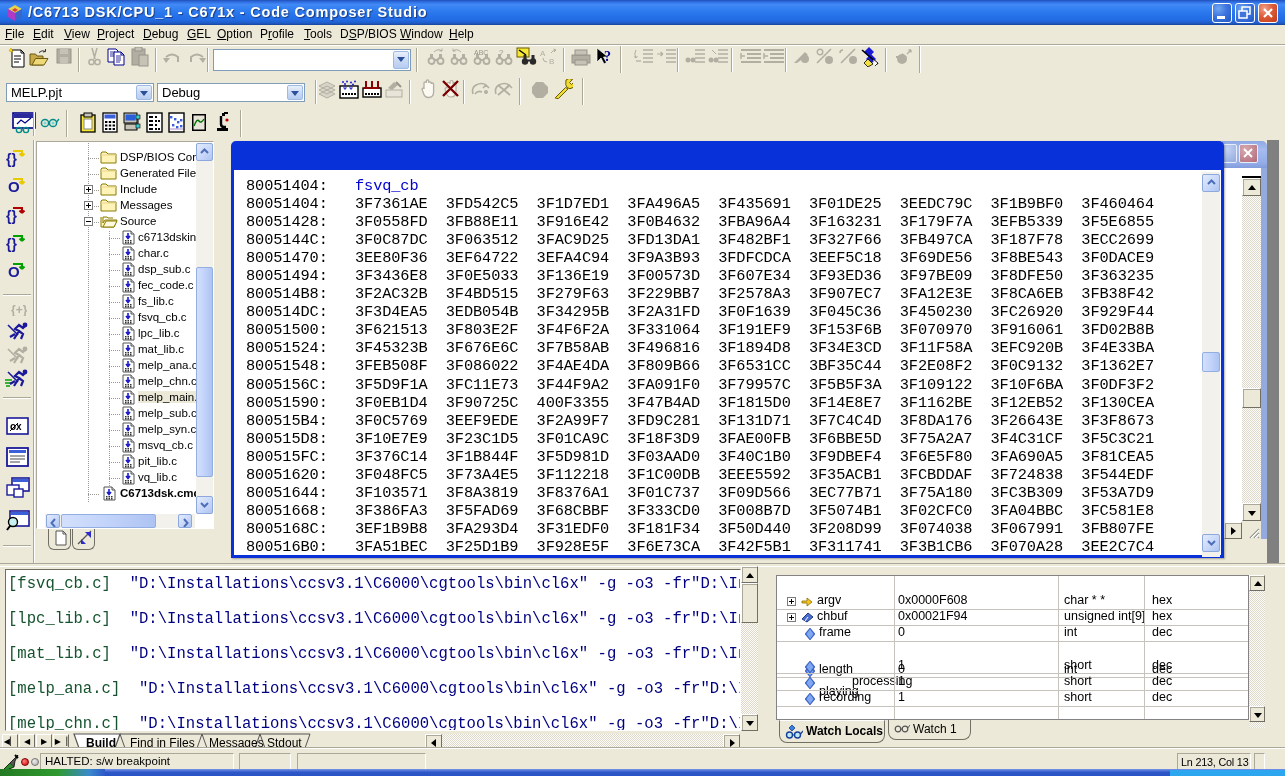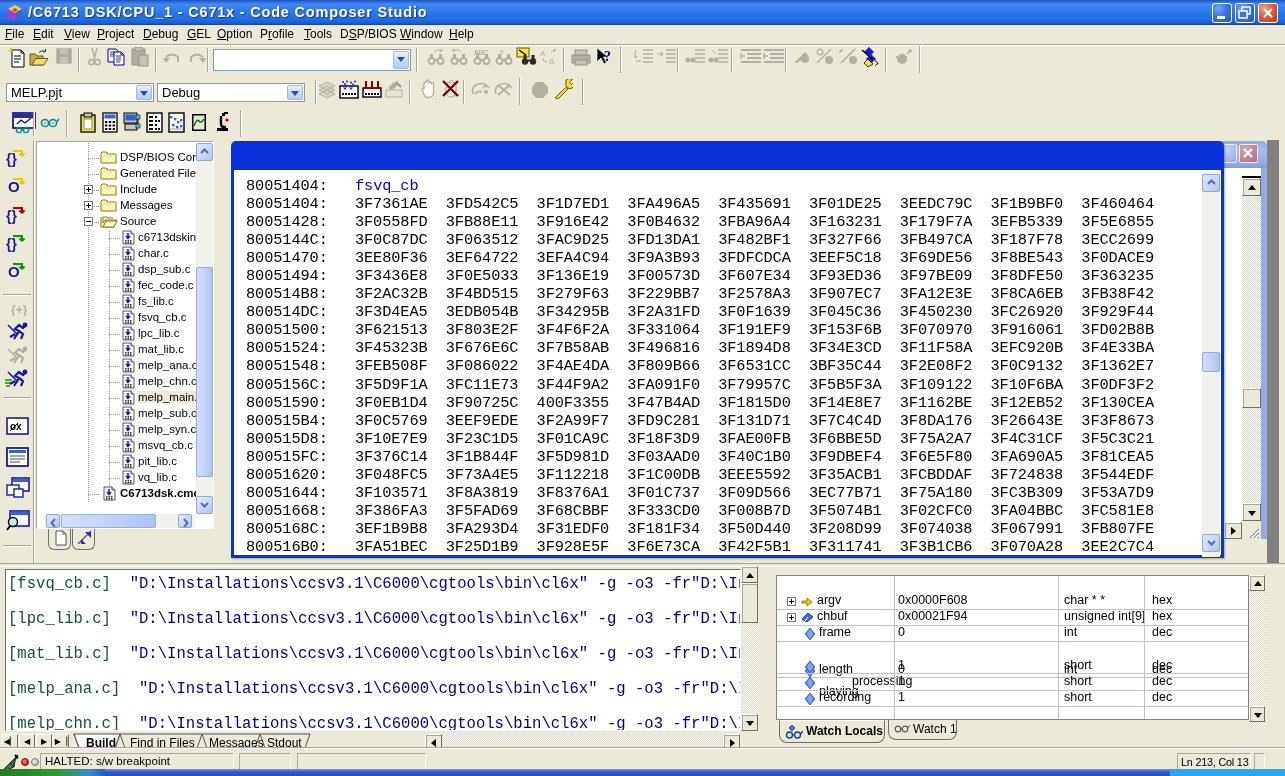--- a/index.html
+++ b/index.html
@@ -1066,21 +1066,21 @@
   <div class="abs" style="left:0px; top:145px; width:489px; height:23px;">
 <div style="position:absolute;left:3px;top:0px;width:106px;height:23px;background:#ECE9D8;border:1px solid #716F64;border-top:1px solid #fff;border-radius:0 0 8px 8px;">
         <svg width="18" height="15" style="position:absolute;left:5px;top:3px;" viewBox="0 0 18 15">
           <path d="M7 1 L10 4 L7 7 L4 4 Z" fill="#3A7FD8" stroke="#16409A" stroke-width="0.8"></path>
           <circle cx="4.5" cy="11" r="3" fill="#BFEAF2" stroke="#16409A" stroke-width="1.4"></circle>
           <circle cx="12.5" cy="11" r="3" fill="#BFEAF2" stroke="#16409A" stroke-width="1.4"></circle>
           <path d="M7.5 11 L9.5 11 M15.5 10 L18 7" stroke="#16409A" stroke-width="1.2"></path>
         </svg>
         <span style="position:absolute;left:26px;top:3px;font-weight:bold;font-size:12px;white-space:nowrap;">Watch Locals</span>
       </div>
-<div style="position:absolute;left:112px;top:0px;width:69px;height:20px;background:#ECE9D8;border:1px solid #716F64;border-top:none;border-radius:0 0 8px 8px;">
+<div style="position:absolute;left:112px;top:0px;width:83px;height:20px;background:#ECE9D8;border:1px solid #716F64;border-top:none;border-radius:0 0 8px 8px;">
         <svg width="16" height="11" style="position:absolute;left:5px;top:3px;" viewBox="0 0 16 11">
           <circle cx="4" cy="6" r="2.8" fill="none" stroke="#555" stroke-width="1.2"></circle>
           <circle cx="11" cy="6" r="2.8" fill="none" stroke="#555" stroke-width="1.2"></circle>
           <path d="M6.8 6 L8.2 6 M13.8 5 L16 2" stroke="#555"></path>
         </svg>
         <span style="position:absolute;left:24px;top:2px;font-size:12px;white-space:nowrap;">Watch 1</span>
       </div>
 </div>
 </div>
 

